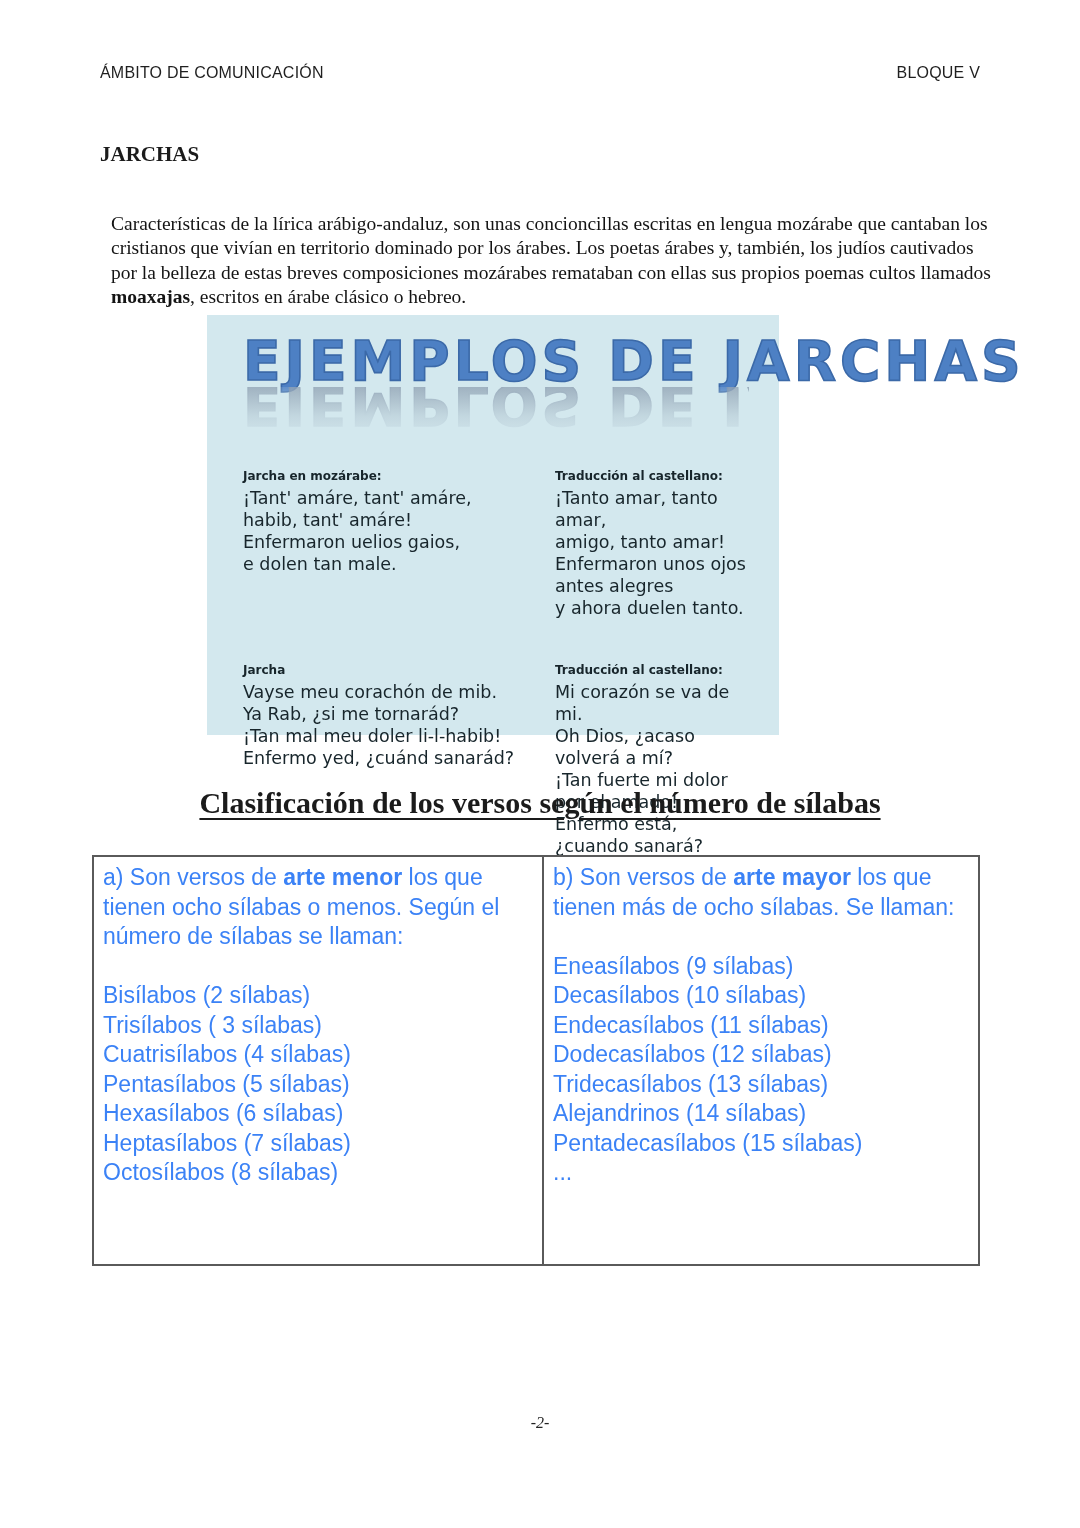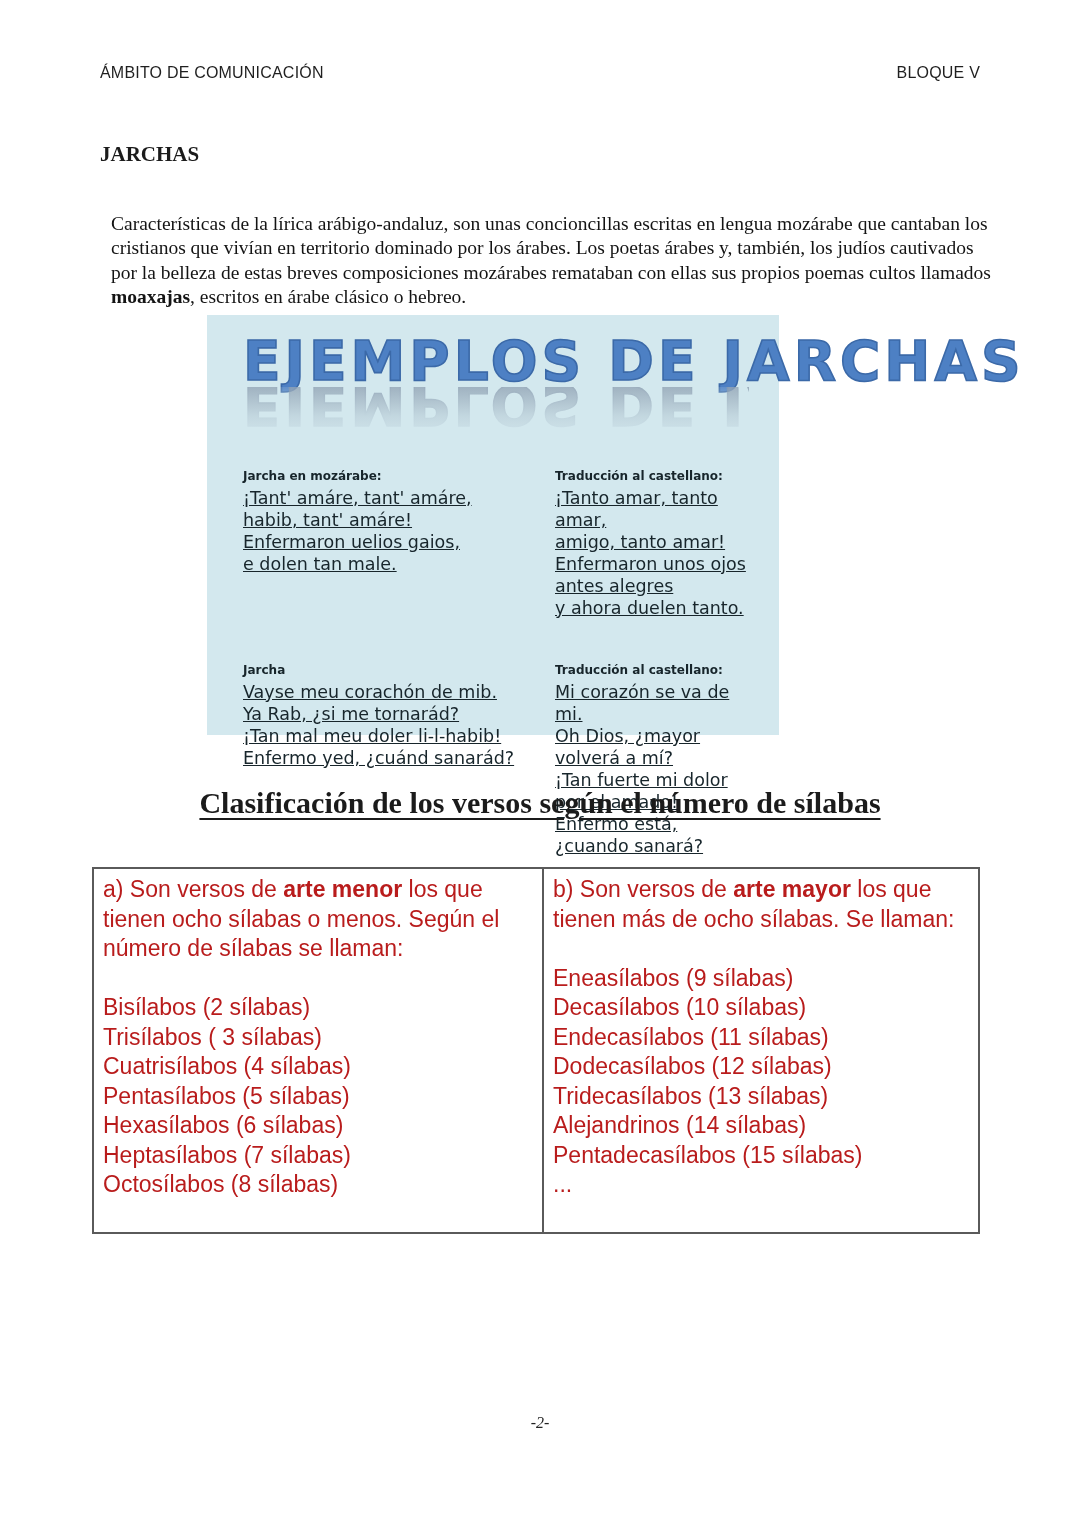--- a/index.html
+++ b/index.html
@@ -65,41 +65,41 @@
       #d3e8ee 100%);
   }
   .jarcha-block{
     display:grid;grid-template-columns:312px 1fr;
     margin-top:26px;
   }
   .jarcha-block.second{margin-top:40px;}
   .jb-heading{
     font-weight:bold;font-size:12px;line-height:22px;color:#17252b;
   }
-  .jb-line{font-size:17.5px;line-height:22px;color:#17252b;text-decoration:underline;}
+  .jb-line{font-size:17.5px;line-height:22px;color:#17252b;}
   
   .section-heading{
     position:absolute;top:786px;left:0;width:100%;
     text-align:center;
     font-family:"Liberation Serif","DejaVu Serif",serif;
     font-weight:bold;font-size:30px;
   }
   .section-heading span{
     text-decoration:underline;
     text-decoration-thickness:2px;
     text-underline-offset:5px;
   }
   
   .classification-table{
-    position:absolute;top:855px;left:92px;width:888px;height:367px;
+    position:absolute;top:855px;left:92px;width:888px;height:411px;
     box-sizing:border-box;
     border:2px solid #5a5a5a;
     display:grid;grid-template-columns:450px 1fr;
     font-family:"Liberation Sans","DejaVu Sans",sans-serif;
-    font-size:23px;line-height:29.5px;color:#b91c1c;margin-top:12px;
+    font-size:23px;line-height:29.5px;color:#3b82f6;
   }
   .cell{box-sizing:border-box;padding:6px 10px 6px 9px;}
   .cell.left{border-right:2px solid #5a5a5a;}
   .cell .spacer{height:29.5px;}
   .cell strong{font-weight:bold;}
   
   .footer{
     position:absolute;top:1414px;left:0;width:100%;
     text-align:center;
     font-family:"Liberation Serif","DejaVu Serif",serif;
@@ -148,21 +148,21 @@
       <div class="jb-col">
         <div class="jb-heading">Jarcha</div>
         <div class="jb-line">Vayse meu corachón de mib.</div>
         <div class="jb-line">Ya Rab, ¿si me tornarád?</div>
         <div class="jb-line">¡Tan mal meu doler li-l-habib!</div>
         <div class="jb-line">Enfermo yed, ¿cuánd sanarád?</div>
       </div>
       <div class="jb-col">
         <div class="jb-heading">Traducción al castellano:</div>
         <div class="jb-line">Mi corazón se va de mi.</div>
-        <div class="jb-line">Oh Dios, ¿mayor volverá a mí?</div>
+        <div class="jb-line">Oh Dios, ¿acaso volverá a mí?</div>
         <div class="jb-line">¡Tan fuerte mi dolor por el amado!</div>
         <div class="jb-line">Enfermo está, ¿cuando sanará?</div>
       </div>
     </div>
   </div>
 
   <div class="section-heading"><span>Clasificación de los versos según el número de sílabas</span></div>
 
   <div class="classification-table">
     <div class="cell left">

